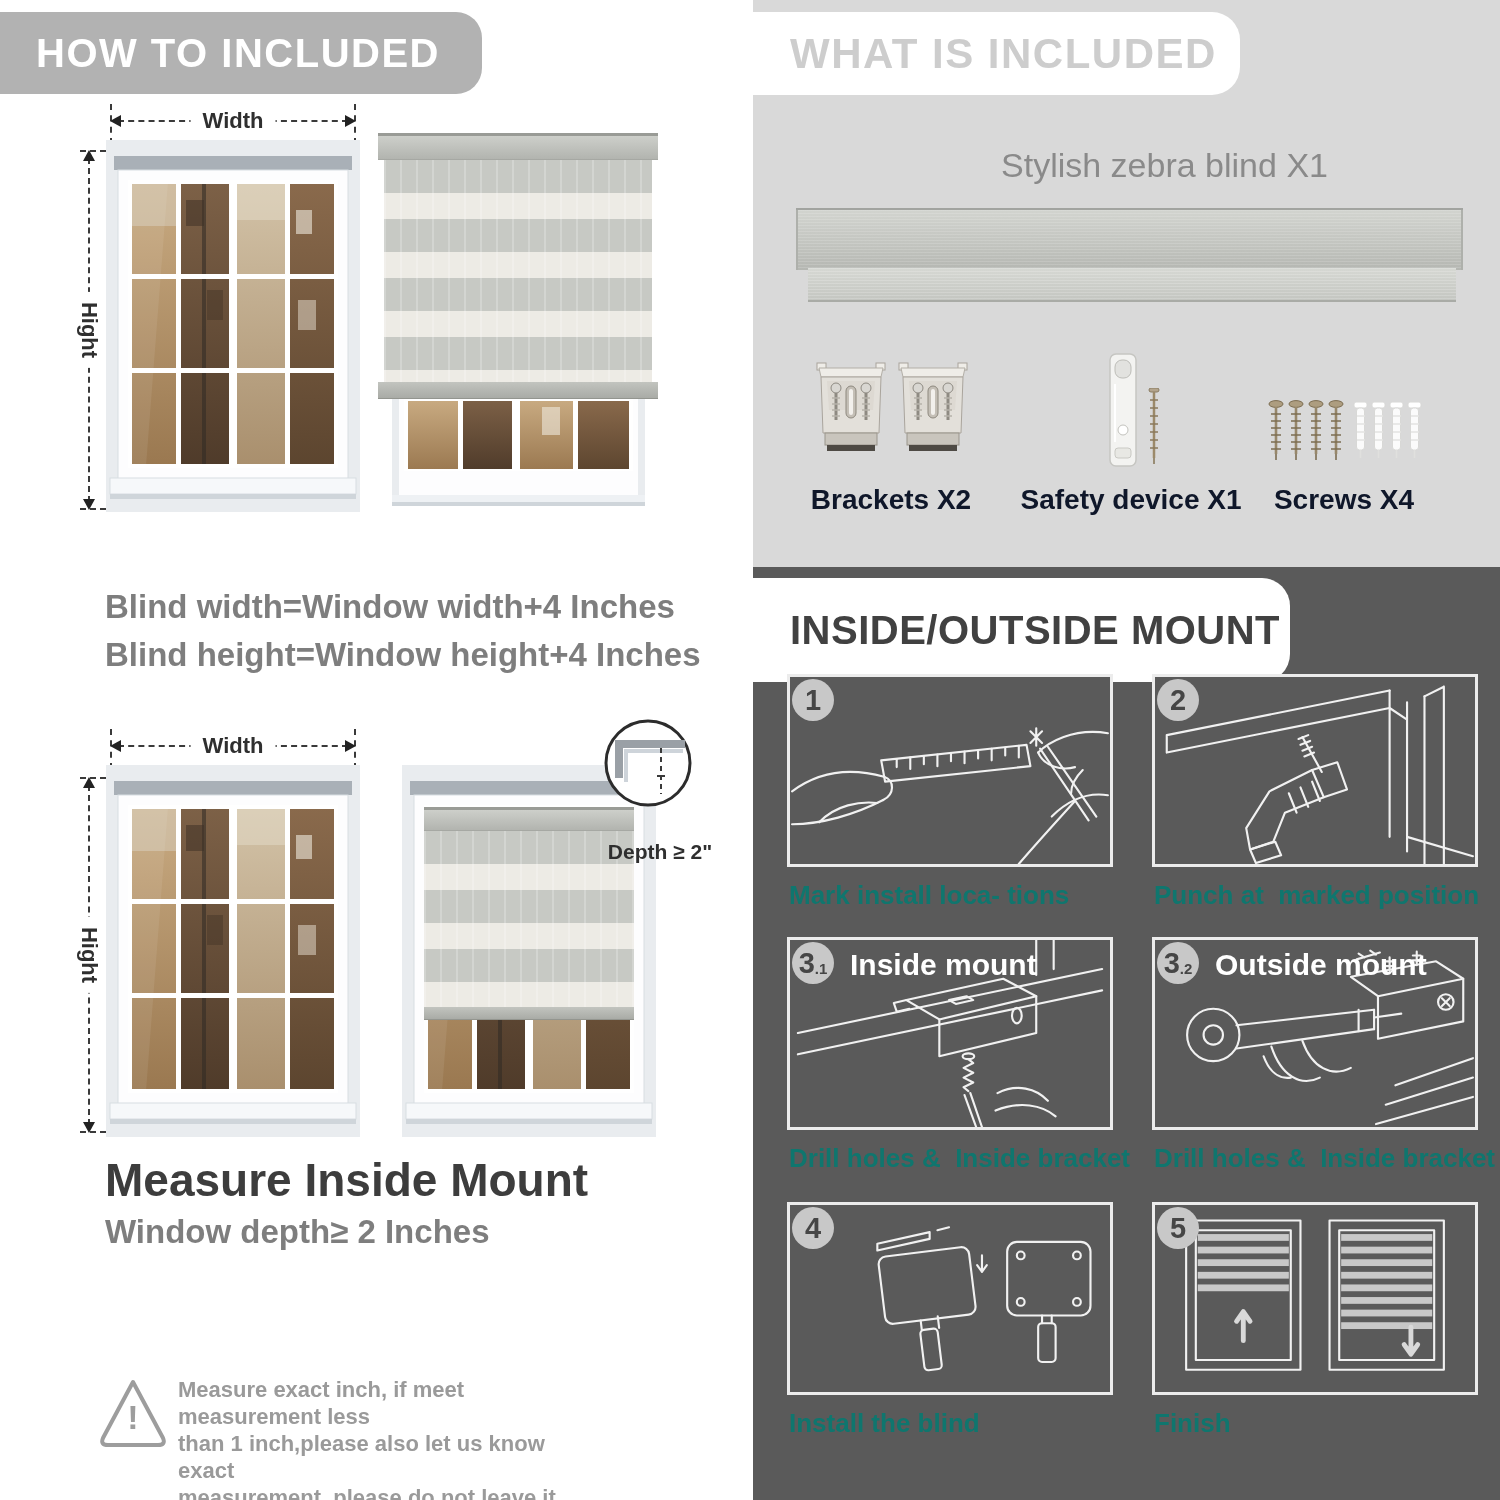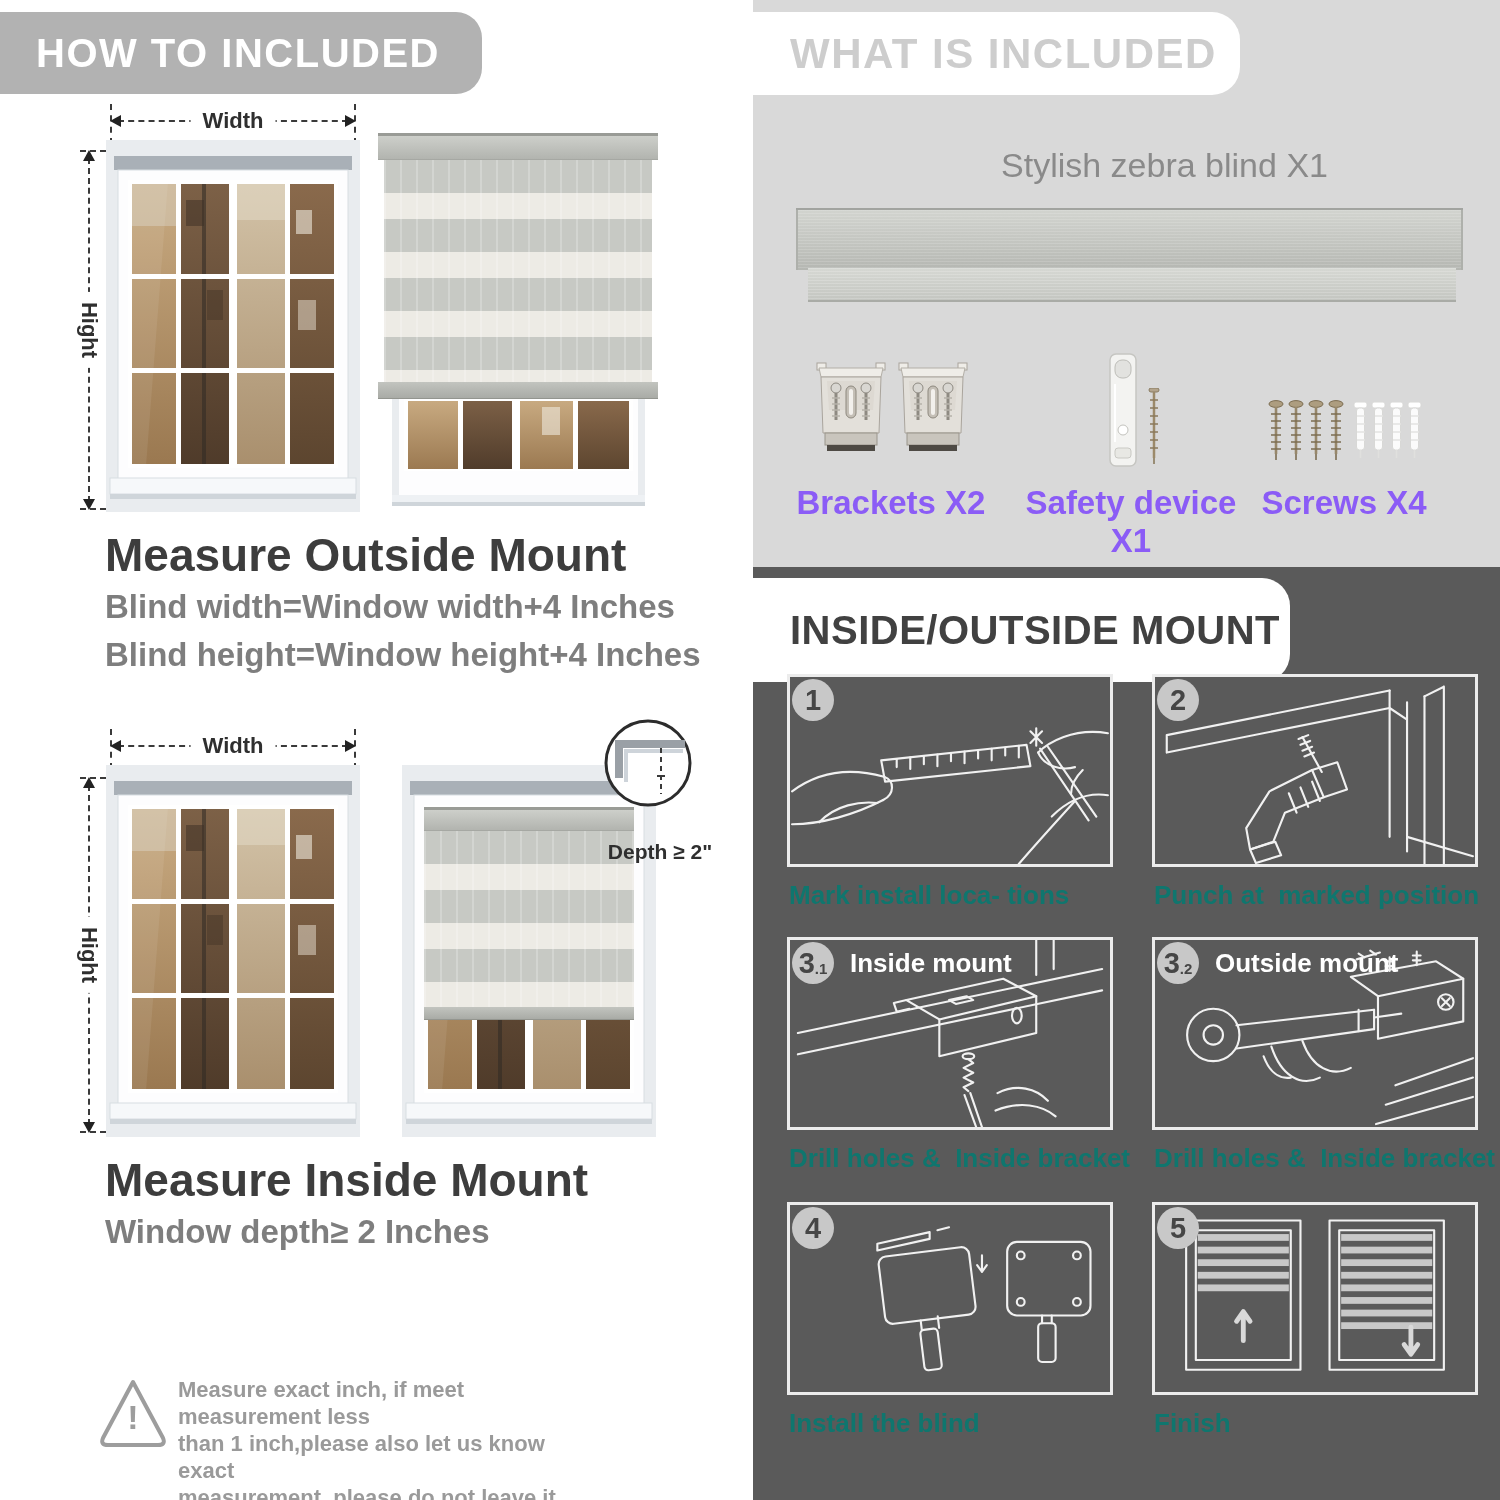--- a/index.html
+++ b/index.html
@@ -15,21 +15,21 @@
     display:flex;align-items:center;padding-left:37px;box-sizing:border-box;}
   .mountheader{position:absolute;left:753px;top:578px;width:537px;height:104px;background:#ffffff;
     border-radius:0 28px 28px 0;color:#414141;font-size:40px;font-weight:bold;letter-spacing:0.5px;
     display:flex;align-items:center;padding-left:37px;box-sizing:border-box;}
   .lightpanel{position:absolute;left:753px;top:0;width:747px;height:567px;background:#d9d9d9;}
   .darkpanel{position:absolute;left:753px;top:567px;width:747px;height:933px;background:#5a5a5a;}
   
   .mtitle{position:absolute;left:105px;font-weight:bold;font-size:46px;color:#3d3d3d;}
   .mline{position:absolute;left:105px;font-weight:bold;font-size:33px;color:#7e7e7e;}
   .note{position:absolute;font-size:22px;font-weight:bold;color:#9a9a9a;line-height:27px;white-space:pre-line;}
-  .itemlabel{position:absolute;font-weight:bold;font-size:33px;color:#8b5cf6;text-align:center;top:484px;}
+  .itemlabel{position:absolute;font-weight:bold;font-size:28px;color:#0f172a;text-align:center;top:484px;}
   .product{position:absolute;left:791px;top:146px;width:747px;text-align:center;
     font-weight:normal;font-size:34px;color:#8a8a8a;}
   
   .harrow{position:absolute;height:40px;}
   .harrow .line{position:absolute;left:8px;right:8px;top:12px;border-top:2px dashed #3a3a3a;}
   .harrow .ah-l{position:absolute;left:0;top:7px;width:0;height:0;border-style:solid;
     border-width:6px 11px 6px 0;border-color:transparent #222 transparent transparent;}
   .harrow .ah-r{position:absolute;right:0;top:7px;width:0;height:0;border-style:solid;
     border-width:6px 0 6px 11px;border-color:transparent transparent transparent #222;}
   .harrow .tick{position:absolute;top:-4px;height:40px;border-left:2px dashed #3a3a3a;}
@@ -62,21 +62,21 @@
     background:
      repeating-linear-gradient(180deg, rgba(255,255,255,0.18) 0 1px, rgba(0,0,0,0) 1px 3px),
      linear-gradient(180deg,#d6d8d3,#c4c6c1);border-bottom:2px solid #a9aba6;}
   
   .stepbox{position:absolute;width:326px;height:193px;border:3px solid #ececec;
     box-sizing:border-box;background:#5a5a5a;}
   .badge{position:absolute;top:2px;left:2px;width:42px;height:42px;border-radius:50%;
     background:#c8c8c8;color:#464646;display:flex;align-items:center;justify-content:center;
     font-weight:bold;font-size:29px;}
   .badge .sub{font-size:15px;margin-top:10px;}
-  .steptitle{position:absolute;color:#ffffff;font-weight:bold;font-size:26px;text-align:center;}
+  .steptitle{position:absolute;color:#ffffff;font-weight:bold;font-size:30px;text-align:center;}
   .caption{position:absolute;color:#0f766e;font-weight:bold;font-size:26px;white-space:pre-wrap;}
   .art{stroke:#f1f1f1;fill:none;stroke-width:2.2;stroke-linecap:round;stroke-linejoin:round;}
   .fillstripe{fill:#d4d4d4;stroke:none;opacity:0.9;}
   .garrow{stroke:#d9d9d9;stroke-width:5;fill:none;stroke-linecap:round;stroke-linejoin:round;}
   svg{display:block;}
 </style>
 </head>
 <body>
 
 <svg width="0" height="0" style="position:absolute">
@@ -186,21 +186,20 @@
 
   <div class="abs" style="left:378px;top:133px;width:280px;height:377px;">
     <svg class="abs" style="left:14px;top:266px;" width="253" height="107" viewBox="0 0 253 107">
         <use href="#winBot"></use>
       </svg>
     <div class="railtop abs" style="left:0;top:0;width:280px;height:27px;"></div>
     <div class="fabric abs" style="left:6px;top:27px;width:268px;height:222px;"></div>
     <div class="railbot abs" style="left:0;top:249px;width:280px;height:17px;"></div>
   </div>
 
-  <div class="mtitle" style="top:528px;">Measure Outside Mount</div>
   <div class="mline" style="top:588px;">Blind width=Window width+4 Inches</div>
   <div class="mline" style="top:636px;">Blind height=Window height+4 Inches</div>
 
   <div class="harrow" style="left:110px;top:733px;width:246px;">
     <div class="tick" style="left:0;"></div>
       <div class="tick" style="right:0;"></div>
     <div class="line"></div>
       <div class="ah-l"></div>
       <div class="ah-r"></div>
     <span class="lbl">Width</span>

